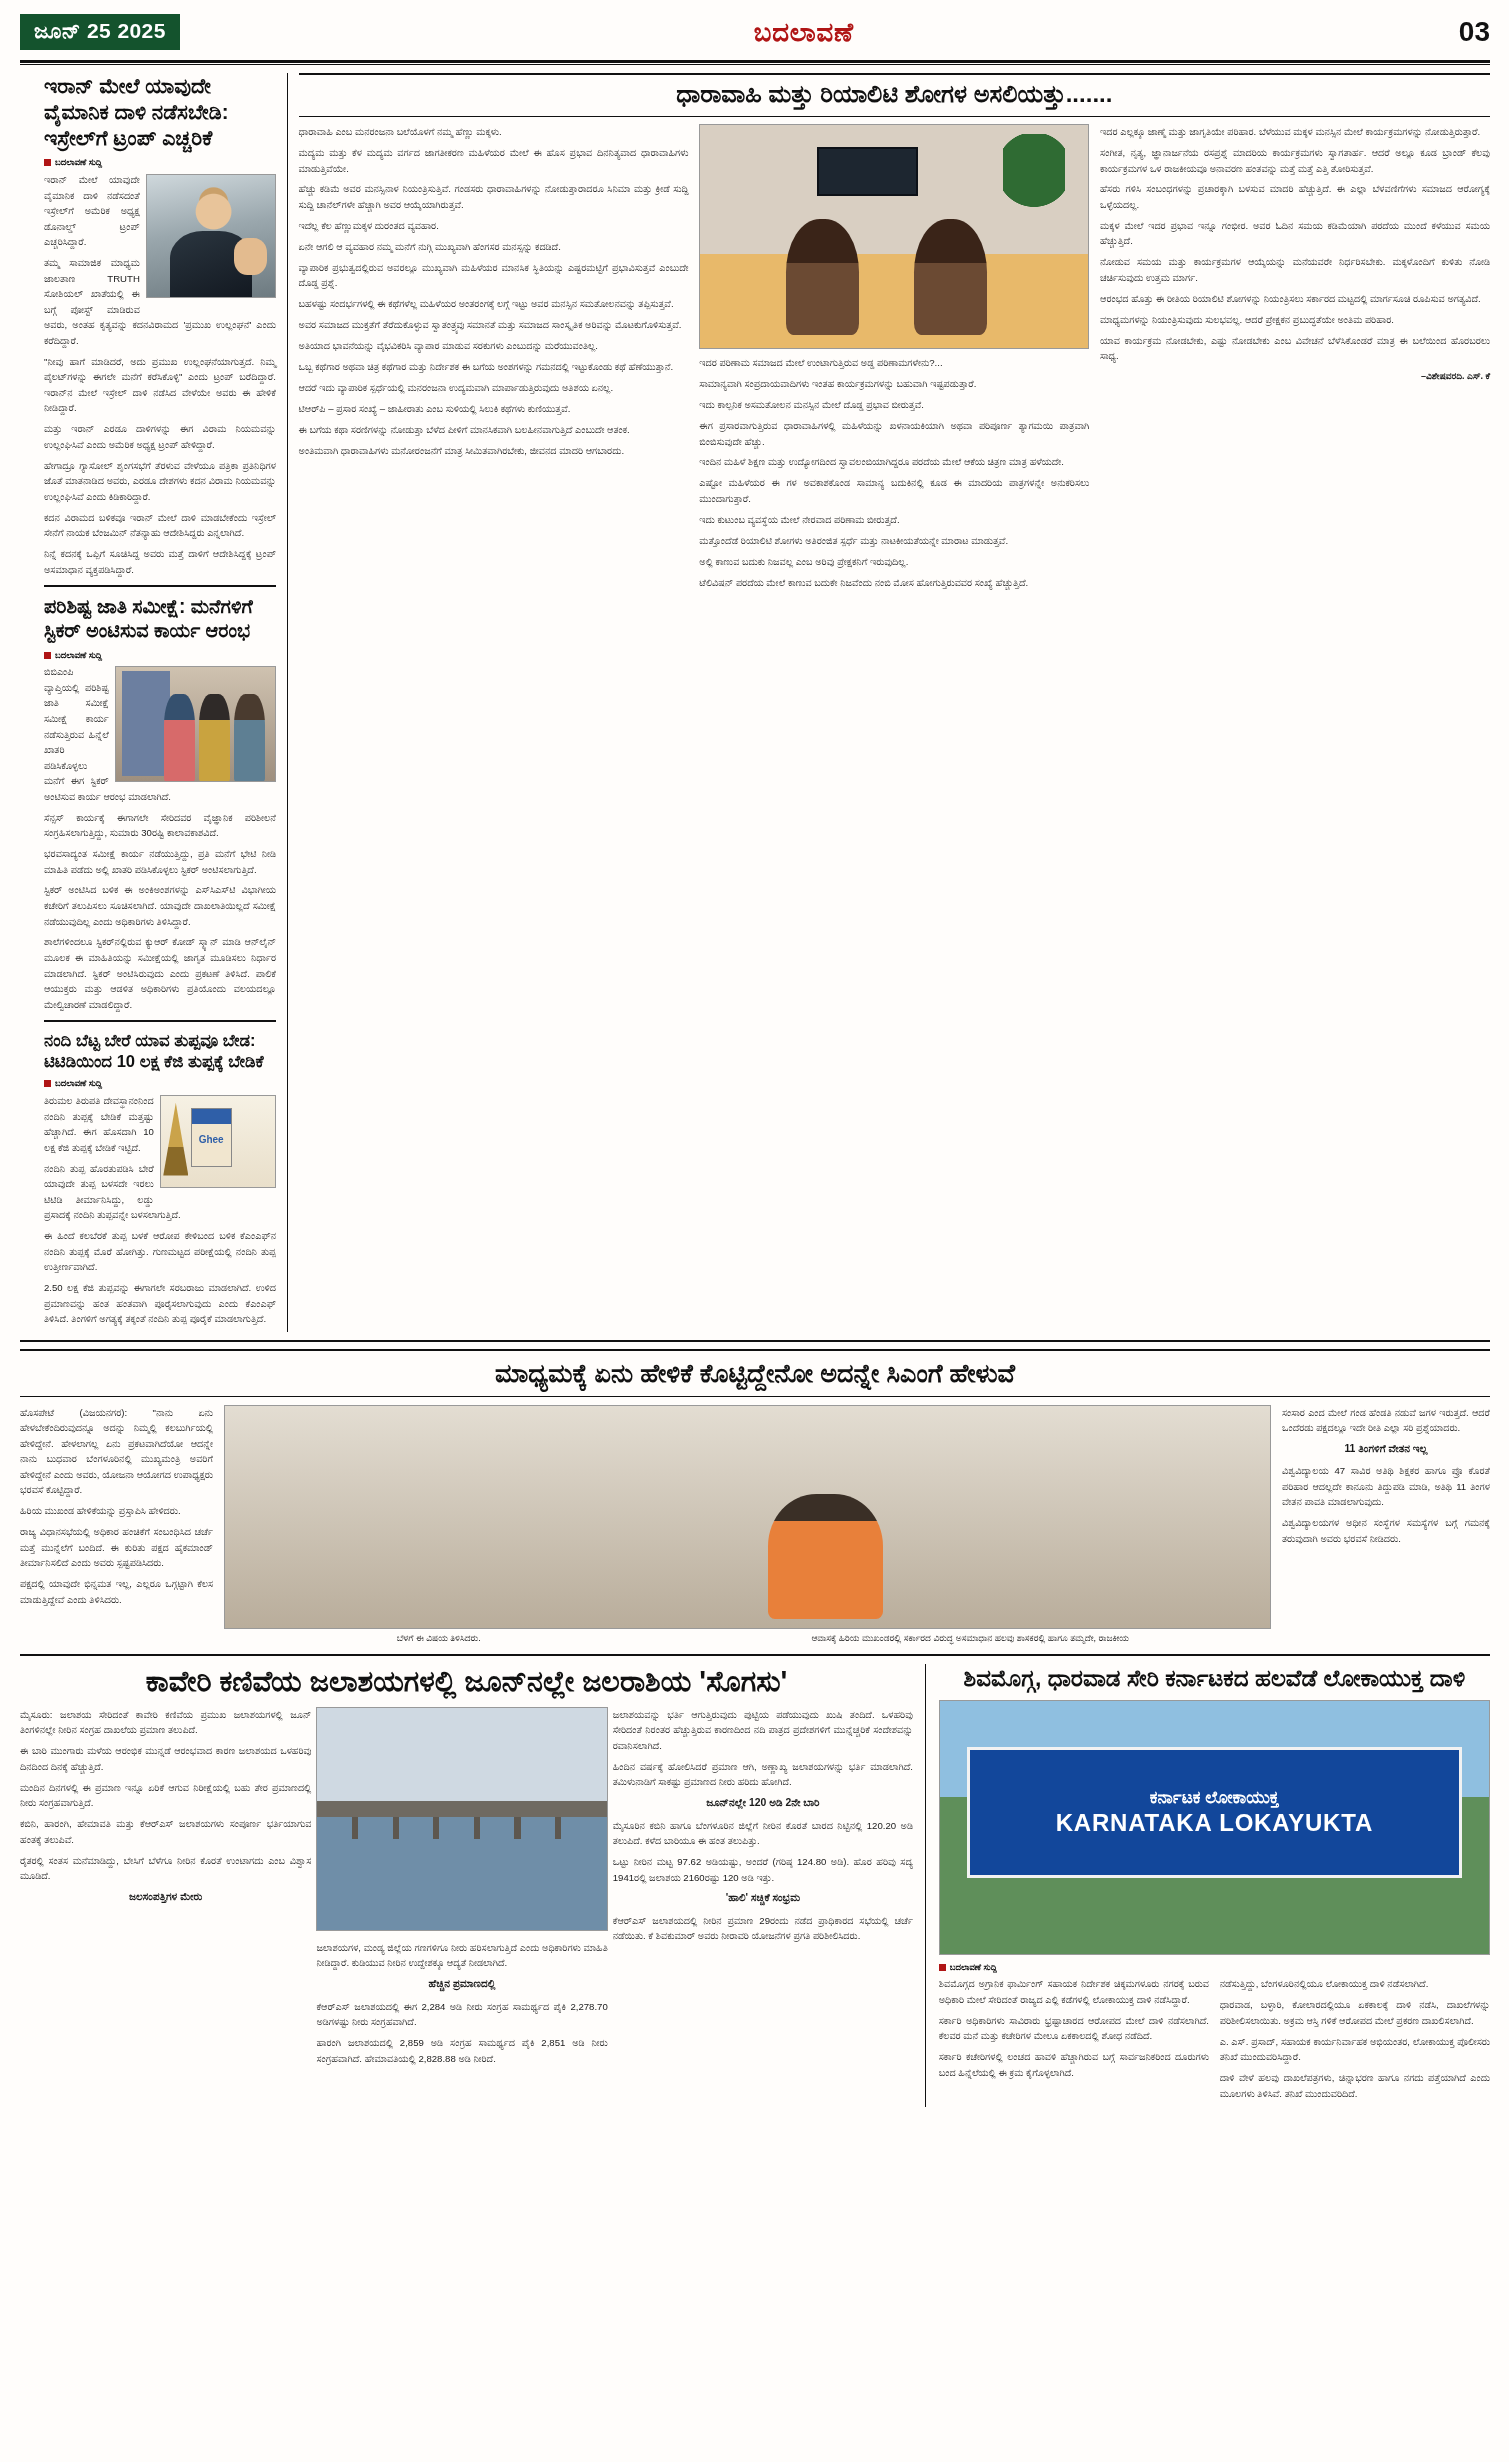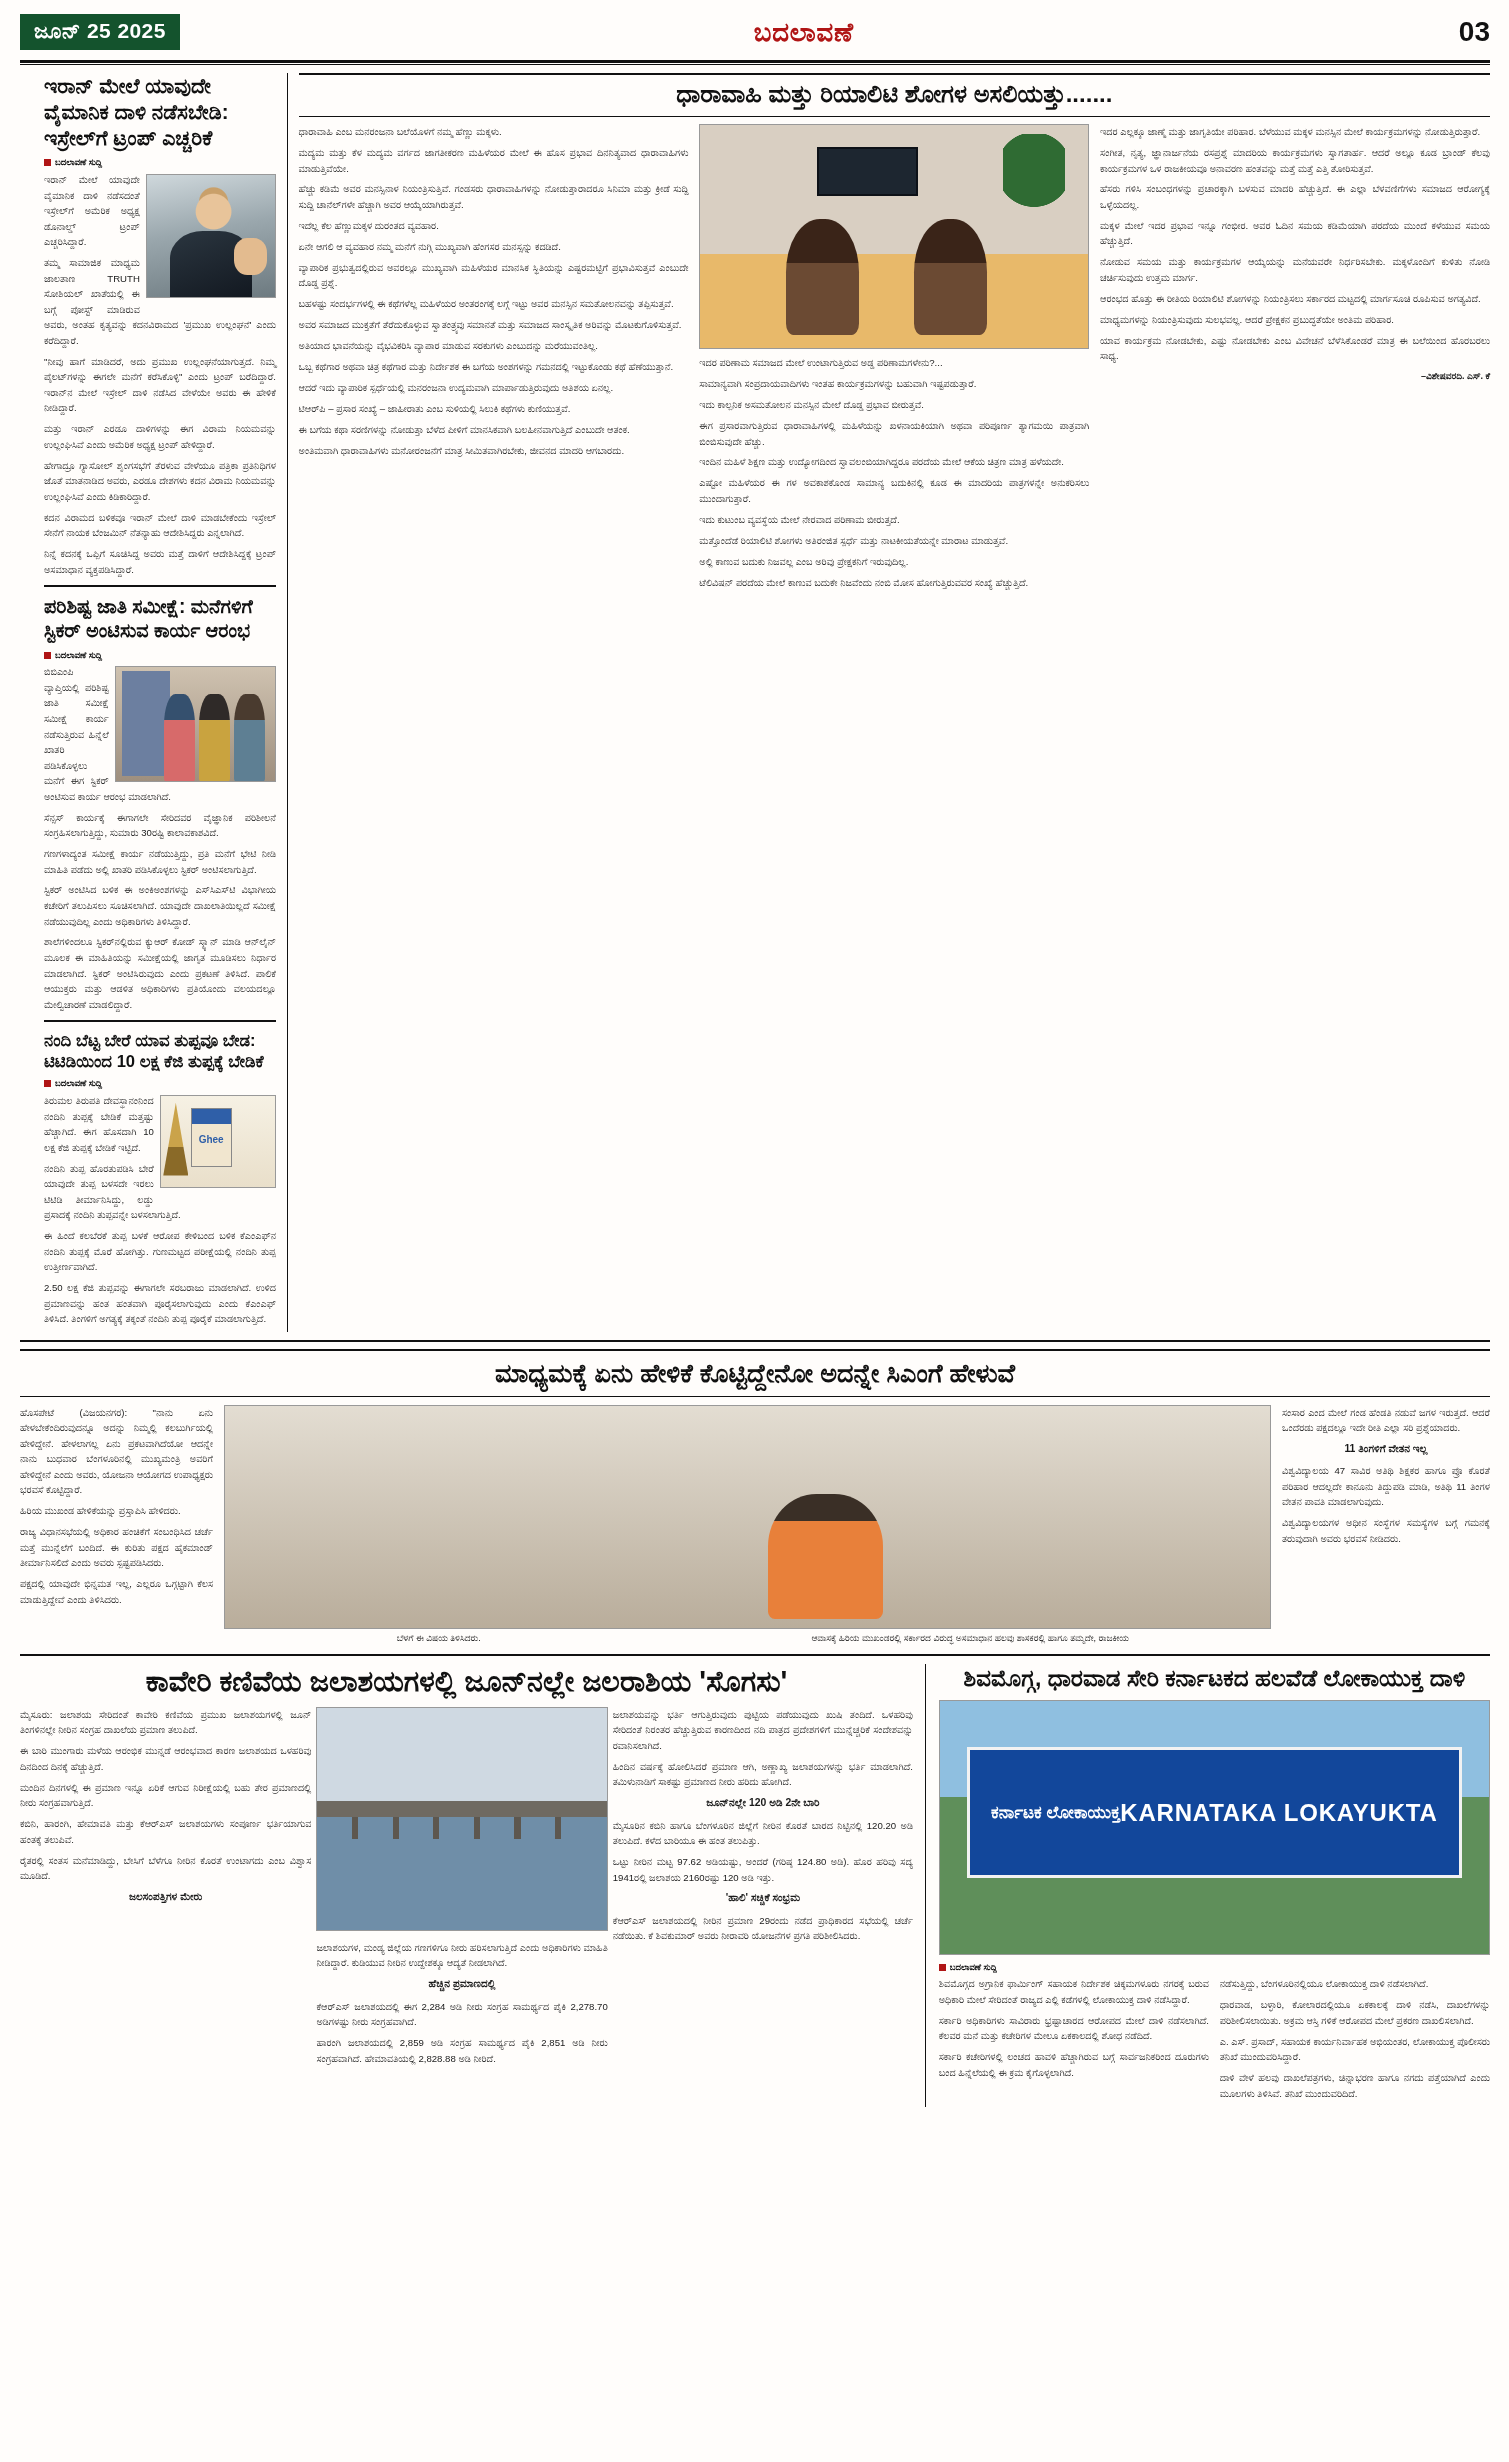--- a/index.html
+++ b/index.html
@@ -206,21 +206,21 @@
   }
 
   .ph-board {
     height: 255px;
     background: linear-gradient(180deg,#8fbfe0 0 38%, #5f8f5a 38% 100%);
     position: relative; overflow: hidden;
   }
   .ph-board .sign{
     position:absolute;left:5%;top:18%;width:90%;height:52%;
     background:#12479b;border:3.9px solid #f2f2f2;
-    display:flex;flex-direction:row;align-items:center;justify-content:center;
+    display:flex;flex-direction:column;align-items:center;justify-content:center;
     color:#fff;font-weight:bold;text-align:center;line-height:1.18;
   }
   .ph-board .sign .kn{font-size:17px;}
   .ph-board .sign .en{font-size:24px;letter-spacing:0.8px;}
 
   
   .feature-head {
     border-top: 2.3px solid #111;
     border-bottom: 1.5px solid #111;
     padding: 5.4px 0 7px 0;
@@ -320,21 +320,21 @@
           <div class="lead-img-wrap" style="width:161px;">
             <div class="photo ph-survey">
               <div class="door"></div>
                 <div class="p1"></div>
                 <div class="p2"></div>
                 <div class="p3"></div>
             </div>
           </div>
           <p>ಬಿಬಿಎಂಪಿ ವ್ಯಾಪ್ತಿಯಲ್ಲಿ ಪರಿಶಿಷ್ಟ ಜಾತಿ ಸಮೀಕ್ಷೆ ಸಮೀಕ್ಷೆ ಕಾರ್ಯ ನಡೆಸುತ್ತಿರುವ ಹಿನ್ನೆಲೆ ಖಾತರಿ ಪಡಿಸಿಕೊಳ್ಳಲು ಮನೆಗೆ ಈಗ ಸ್ಟಿಕರ್ ಅಂಟಿಸುವ ಕಾರ್ಯ ಆರಂಭ ಮಾಡಲಾಗಿದೆ.</p>
           <p>ಸೆನ್ಸಸ್ ಕಾರ್ಯಕ್ಕೆ ಈಗಾಗಲೇ ಸೇರಿದವರ ವೈಜ್ಞಾನಿಕ ಪರಿಶೀಲನೆ ಸಂಗ್ರಹಿಸಲಾಗುತ್ತಿದ್ದು, ಸುಮಾರು 30ರಷ್ಟಿ ಕಾಲಾವಕಾಶವಿದೆ.</p>
-          <p>ಗಣಗಳಾದ್ಯಂತ ಸಮೀಕ್ಷೆ ಕಾರ್ಯ ನಡೆಯುತ್ತಿದ್ದು, ಪ್ರತಿ ಮನೆಗೆ ಭೇಟಿ ನೀಡಿ ಮಾಹಿತಿ ಪಡೆದು ಅಲ್ಲಿ ಖಾತರಿ ಪಡಿಸಿಕೊಳ್ಳಲು ಸ್ಟಿಕರ್ ಅಂಟಿಸಲಾಗುತ್ತಿದೆ.</p>
+          <p>ಭರವಸಾದ್ಯಂತ ಸಮೀಕ್ಷೆ ಕಾರ್ಯ ನಡೆಯುತ್ತಿದ್ದು, ಪ್ರತಿ ಮನೆಗೆ ಭೇಟಿ ನೀಡಿ ಮಾಹಿತಿ ಪಡೆದು ಅಲ್ಲಿ ಖಾತರಿ ಪಡಿಸಿಕೊಳ್ಳಲು ಸ್ಟಿಕರ್ ಅಂಟಿಸಲಾಗುತ್ತಿದೆ.</p>
           <p>ಸ್ಟಿಕರ್ ಅಂಟಿಸಿದ ಬಳಿಕ ಈ ಅಂಕಿಅಂಶಗಳನ್ನು ಎಸ್‌ಸಿಎಸ್‌ಟಿ ವಿಭಾಗೀಯ ಕಚೇರಿಗೆ ತಲುಪಿಸಲು ಸೂಚಿಸಲಾಗಿದೆ. ಯಾವುದೇ ದಾಖಲಾತಿಯಿಲ್ಲದೆ ಸಮೀಕ್ಷೆ ನಡೆಯುವುದಿಲ್ಲ ಎಂದು ಅಧಿಕಾರಿಗಳು ತಿಳಿಸಿದ್ದಾರೆ.</p>
           <p>ಶಾಲೆಗಳಿಂದಲೂ ಸ್ಟಿಕರ್‌ನಲ್ಲಿರುವ ಕ್ಯುಆರ್ ಕೋಡ್ ಸ್ಕ್ಯಾನ್ ಮಾಡಿ ಆನ್‌ಲೈನ್ ಮೂಲಕ ಈ ಮಾಹಿತಿಯನ್ನು ಸಮೀಕ್ಷೆಯಲ್ಲಿ ಜಾಗೃತ ಮೂಡಿಸಲು ನಿರ್ಧಾರ ಮಾಡಲಾಗಿದೆ. ಸ್ಟಿಕರ್ ಅಂಟಿಸಿರುವುದು ಎಂದು ಪ್ರಕಟಣೆ ತಿಳಿಸಿದೆ. ಪಾಲಿಕೆ ಆಯುಕ್ತರು ಮತ್ತು ಆಡಳಿತ ಅಧಿಕಾರಿಗಳು ಪ್ರತಿಯೊಂದು ವಲಯದಲ್ಲೂ ಮೇಲ್ವಿಚಾರಣೆ ಮಾಡಲಿದ್ದಾರೆ.</p>
         </div>
       </div>
 
       <div class="hr-dark"></div>
 
       <div>
         <div class="headline" style="font-size:16.6px;line-height:1.28;margin-bottom:6.2px;">ನಂದಿ ಬೆಟ್ಟ ಬೇರೆ ಯಾವ ತುಪ್ಪವೂ ಬೇಡ: ಟಿಟಿಡಿಯಿಂದ 10 ಲಕ್ಷ ಕೆಜಿ ತುಪ್ಪಕ್ಕೆ ಬೇಡಿಕೆ</div>
         <div class="byline">

